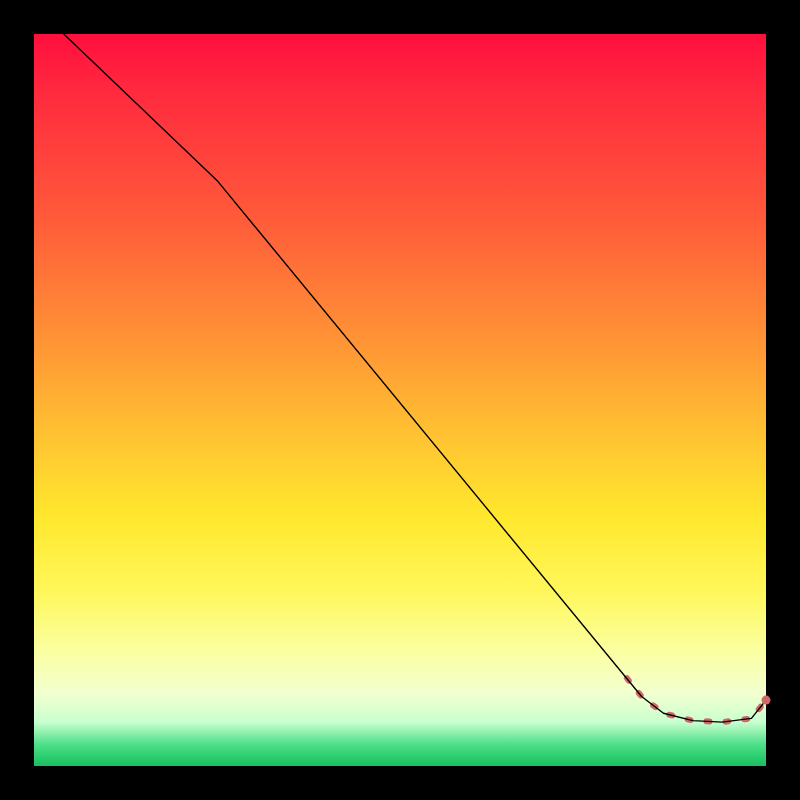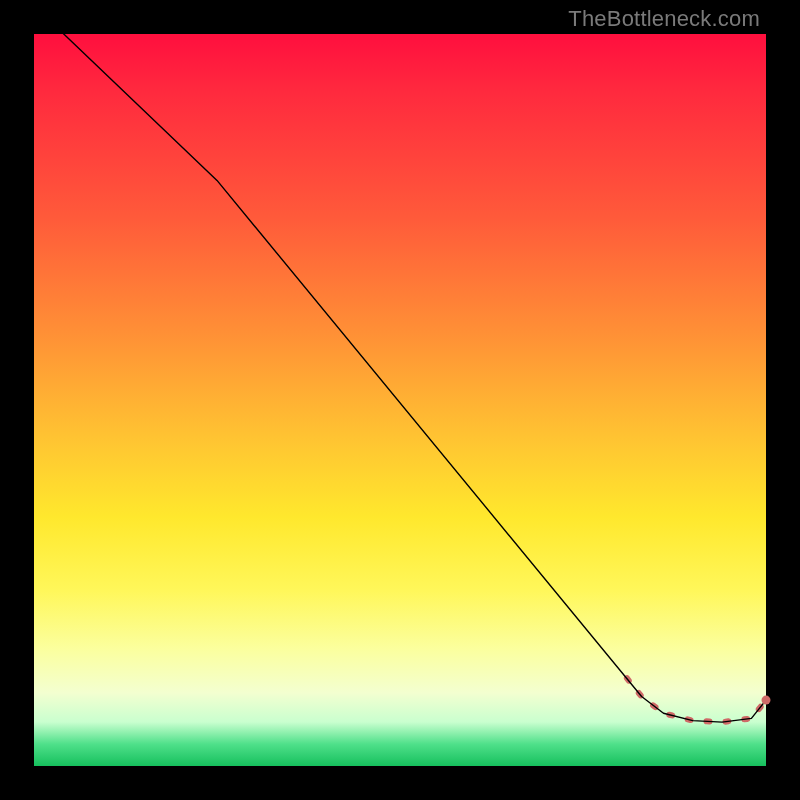--- a/index.html
+++ b/index.html
@@ -73,20 +73,19 @@
   .marker {
     fill: #cf6a67;
   }
 </style>
 </head>
 <body>
 
 <div class="frame">
   <div class="plot"></div>
 
-  <div class="watermark">TheBottleneck.com</div>
 
   <svg class="overlay" viewBox="0 0 732 732">
     <path class="dotted-line" d="M592.9 644.2 L607.6 662.5 L629.5 679.3 L658.8 686.6 L688.1 688.1 L717.4 684.4 L732.0 666.1"></path>
     <path class="main-line" d="M14.6 -14.6 L183.0 146.4 L607.6 662.5 L629.5 679.3 L658.8 686.6 L688.1 688.1 L717.4 684.4 L732.0 666.1"></path>
     <circle class="marker" r="4.5" cx="732.0" cy="666.1"></circle>
   </svg>
 </div>
 
 </body></html>

